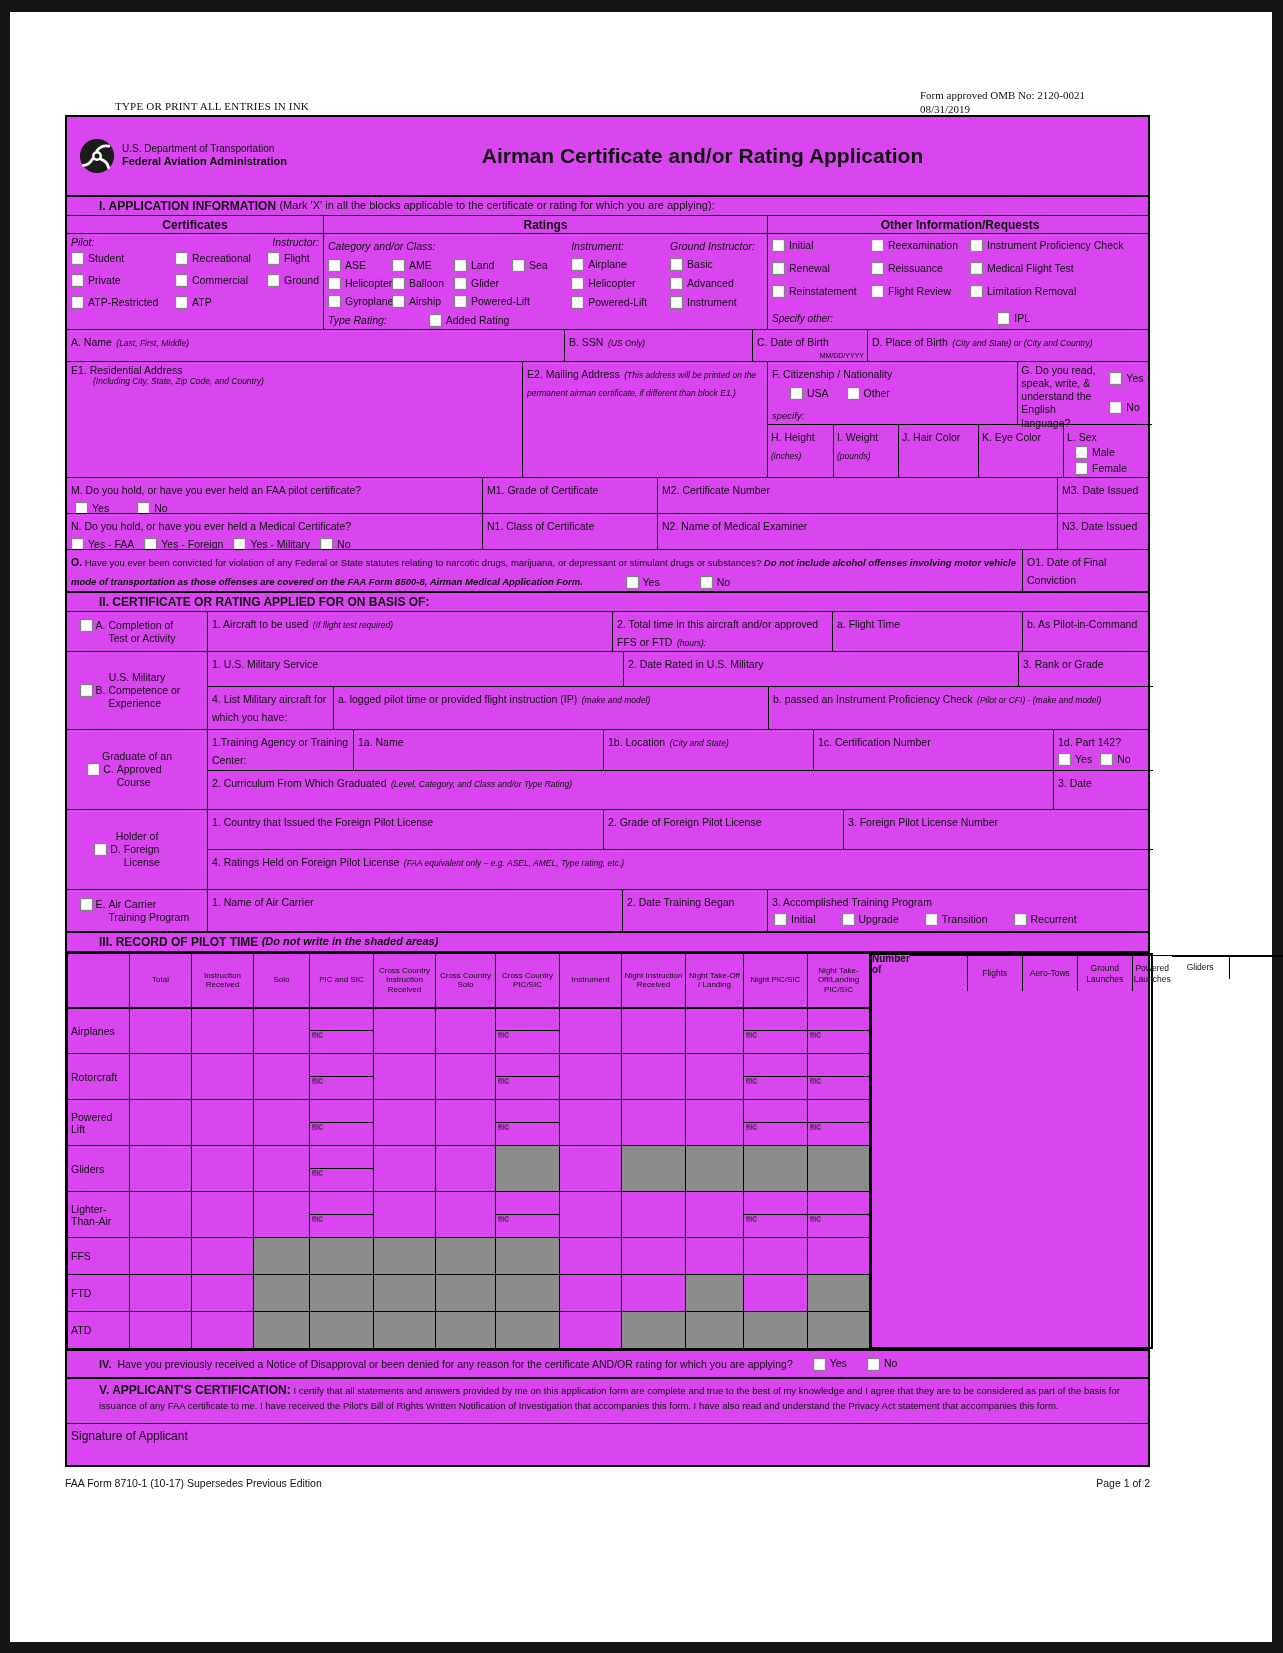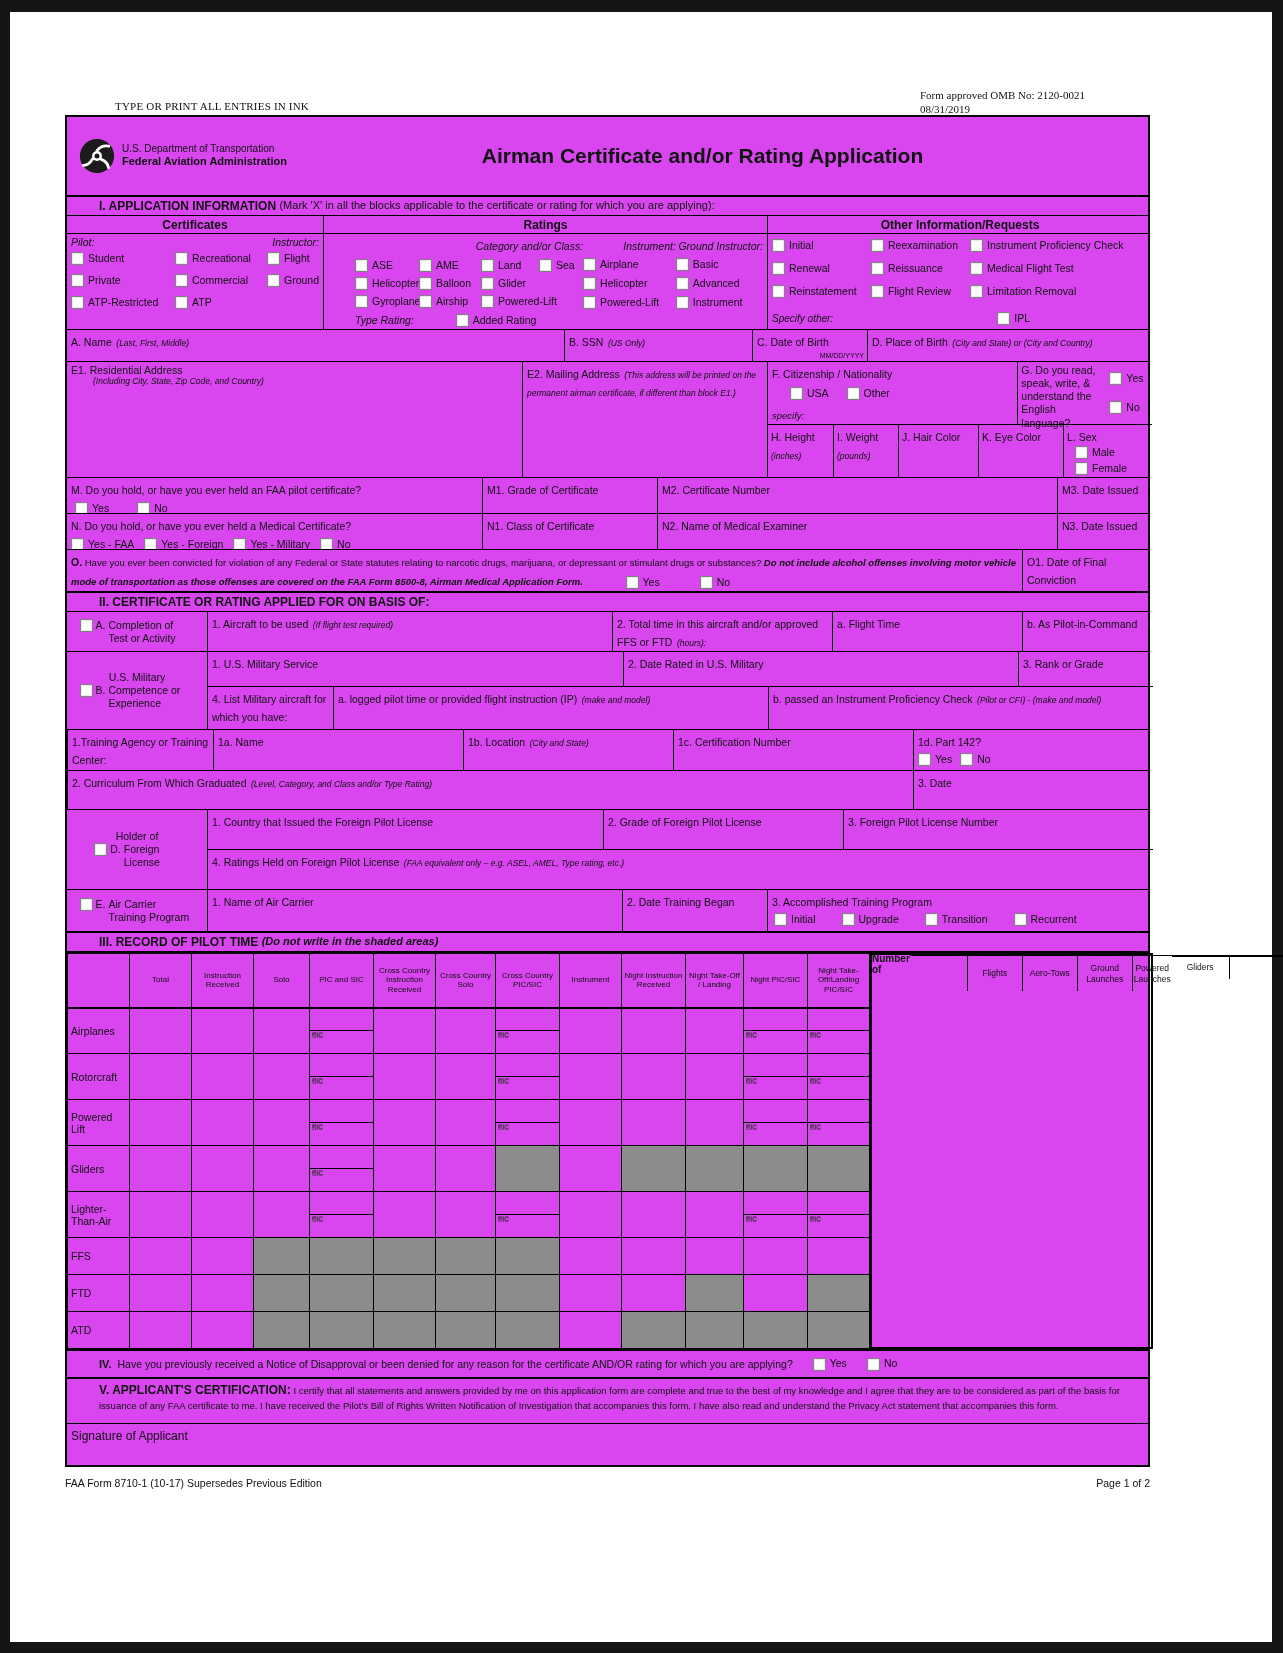--- a/index.html
+++ b/index.html
@@ -33,27 +33,27 @@
   .ftitle { font-size:21px; font-weight:bold; flex:1; text-align:center; padding-right:110px; }
 
   
   .opt { display:flex; align-items:center; gap:4px; font-size:10.5px; line-height:1.05; }
   .cb { width:13px; height:13px; border:1px solid #828282; background:#fefefe; flex:none; display:inline-block; box-shadow:inset 0 0 0 1px #e8e8e8; }
   .ol { white-space:nowrap; }
 
   
   .colhdr { height:18px; }
   .colhdr .cell { display:flex; align-items:center; justify-content:center; font-weight:bold; font-size:12px; padding:0; }
-  .s1body { height:96px;text-align:right; }
+  .s1body { height:96px; }
   .w256{width:256px;flex:none} .w444{width:444px;flex:none} .w385{width:385px;flex:none}
   .cc-top { display:flex; justify-content:space-between; font-size:10.5px; }
   .cc-grid { display:flex; margin-top:4px; }
   .cc-col { display:flex; flex-direction:column; gap:9px; }
   .cc-col.c1{width:104px} .cc-col.c2{width:92px} .cc-col.c3{width:50px}
-  .rc { display:flex; height:100%;margin-left:27px; }
+  .rc { display:flex; height:100%; }
   .rc-cat { width:246px; }
   .rc-ins { width:100px; }
   .rc-gnd { width:94px; }
   .rr { display:flex; margin-top:5px; }
   .rr .opt.w64{width:64px} .rr .opt.w62{width:62px} .rr .opt.w58{width:58px}
   .vstack { display:flex; flex-direction:column; gap:6px; margin-top:4px; }
   .trr { margin-top:6px; align-items:center; }
   .trr .opt { margin-left:42px; }
   .oc { display:flex; flex-direction:column; height:100%; }
   .oc-cols { display:flex; }
@@ -562,20 +562,28 @@
         </div>
         <div class="subrow">
           <div class="cell w125" style="border-left:none"><span class="lbl">4. List Military aircraft for which you have:</span></div>
           <div class="cell w435"><span class="lbl">a. logged pilot time or provided flight instruction (IP)</span> <span class="note">(make and model)</span></div>
           <div class="cell w3852"><span class="lbl">b. passed an Instrument Proficiency Check</span> <span class="note">(Pilot or CFI) - (make and model)</span></div>
         </div>
       </div>
     </div>
 
     <div class="row" style="height:80px">
+      <div class="slab" style="border-left:none">
+        <span>Graduate of an</span>
+        <div class="slab-row">
+              <span class="cb"></span>
+              <span>C.</span>
+              <span class="slab-txt" style="width:70px">Approved Course</span>
+            </div>
+      </div>
       <div class="subblock" style="border-left:1px solid #000">
         <div class="subrow" style="flex:0 0 38px">
           <div class="cell w1452" style="border-left:none"><span class="lbl">1.Training Agency or Training Center:</span></div>
           <div class="cell w250"><span class="lbl">1a. Name</span></div>
           <div class="cell w210"><span class="lbl">1b. Location</span> <span class="note">(City and State)</span></div>
           <div class="cell w240"><span class="lbl">1c. Certification Number</span></div>
           <div class="cell w100">
             <span class="lbl">1d. Part 142?</span>
             <div class="part142">
               <label class="opt">

